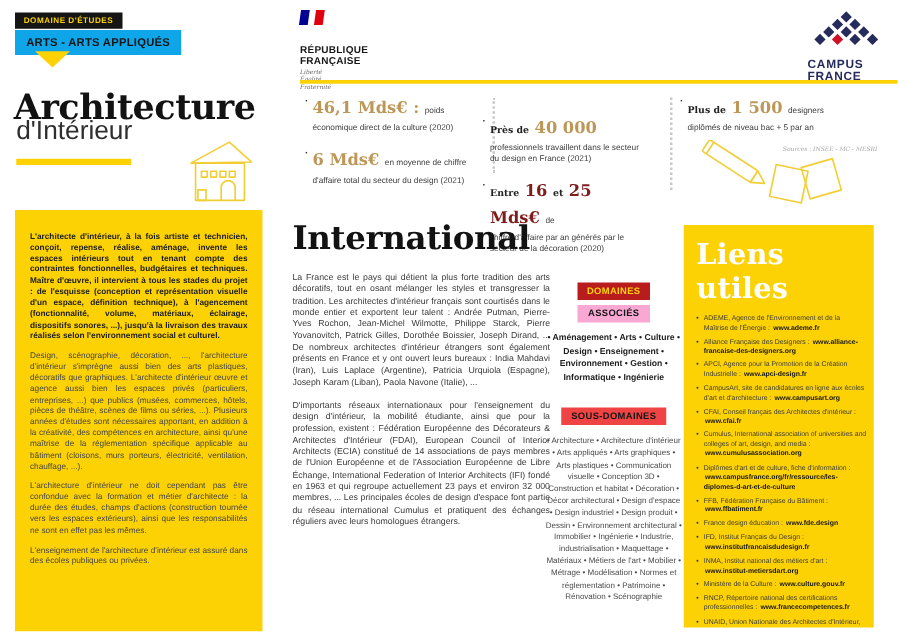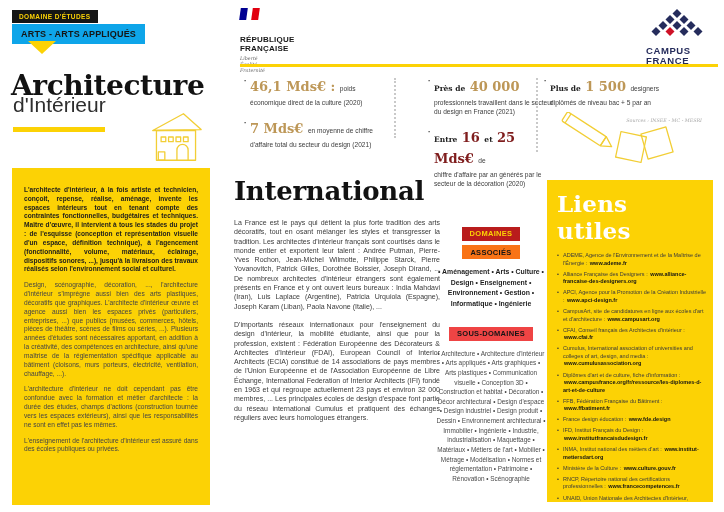--- a/index.html
+++ b/index.html
@@ -26,21 +26,21 @@
   .rf-name{font-size:8px;font-weight:bold;line-height:1.08;letter-spacing:.2px;color:#161616;margin-top:16px;}
   .rf-motto{margin-top:3px;font-family:"DejaVu Serif",serif;font-style:italic;font-size:4.8px;
     line-height:1.25;color:#666;}
   .cf-block{position:absolute;right:6px;top:9px;width:72px;}
   .cf-name{font-size:9.5px;font-weight:bold;letter-spacing:.6px;line-height:1.05;color:#252C5C;margin-top:1px;}
   .top-rule{position:absolute;left:240px;top:64px;width:478px;height:3px;background:#FCD205;}
 
   
   .stat-col{position:absolute;top:76px;}
   .stat-col1{left:244px;width:150px;}
-  .stat-col2{left:428px;width:130px;}
+  .stat-col2{left:386px;width:130px;margin-top:16px;}
   .stat-col3{left:544px;width:172px;}
   .stat{margin-bottom:11px;position:relative;padding-left:6px;line-height:1.3;}
   .stat::before{content:"·";position:absolute;left:0;top:0;font-weight:bold;color:#333;font-size:8px;}
   .gold{font-family:"DejaVu Serif",serif;font-weight:600;font-size:13px;color:#BD9757;}
   .gold-sm{font-family:"DejaVu Serif",serif;font-weight:600;font-size:13px;color:#7f1d1d;}
   .stat-lead{font-family:"DejaVu Serif",serif;font-weight:bold;font-size:7.5px;color:#222;}
   .stat-after{font-size:6.6px;color:#3c3c3c;}
   .stat-body{display:block;font-size:6.6px;color:#3c3c3c;line-height:1.38;margin-top:1px;}
   .dotsep{position:absolute;border-left:2px dotted #c9c9c9;}
   .dotsep1{left:394px;top:78px;height:60px;}
@@ -58,29 +58,29 @@
   
   .intl-col{position:absolute;left:234px;top:176px;width:206px;}
   .intl-title{font-family:"DejaVu Serif",serif;font-weight:bold;font-size:26px;letter-spacing:-.3px;
     color:#121212;margin:0 0 12px 0;}
   .intl-col p{margin:0 0 9px 0;font-size:7px;line-height:1.33;text-align:justify;color:#3a3a3a;}
 
   
   .dom-col{position:absolute;left:436px;top:222px;width:110px;text-align:center;}
   .dom-badge-black{display:inline-block;background:#b91c1c;color:#FCD205;font-weight:bold;
     font-size:7.5px;letter-spacing:.3px;padding:2.5px 8px;}
-  .dom-badge-yellow{display:inline-block;background:#f97316;color:#151515;font-weight:bold;
+  .dom-badge-yellow{display:inline-block;background:#f9a8d4;color:#151515;font-weight:bold;
     font-size:7.5px;letter-spacing:.3px;padding:2.5px 8px;margin-top:1px;text-align:center;}
   .dom-list{margin-top:8px;font-size:6.9px;font-weight:bold;line-height:1.55;color:#1d1d1d;}
   .sousdom-badge{display:inline-block;background:#ef4444;color:#151515;font-weight:bold;
     font-size:7.5px;letter-spacing:.3px;padding:2.5px 8px;margin-top:17px;}
   .sousdom-list{margin-top:8px;font-size:6.4px;line-height:1.5;color:#4a4a4a;}
 
   
-  .right-panel{position:absolute;left:547px;top:180px;width:166px;height:322px;background:#FCD205;
+  .right-panel{position:absolute;left:547px;top:180px;width:152px;height:322px;background:#FCD205;
     box-sizing:border-box;padding:10px 6px 8px 10px;overflow:hidden;}
   .liens-title{font-family:"DejaVu Serif",serif;font-weight:bold;font-size:23px;color:#ffffff;
     margin:0 0 8px 0;letter-spacing:.2px;}
   .link-item{position:relative;padding-left:6px;margin-bottom:3.5px;font-size:5.5px;line-height:1.38;}
   .link-item::before{content:"•";position:absolute;left:0;top:0;color:#333;}
   .link-label{color:#3a3a3a;}
   .link-url{font-weight:bold;color:#141414;margin-left:1px;}
 </style>
 </head>
 <body>
@@ -147,21 +147,21 @@
 
   <div class="top-rule"></div>
 
   <div class="stat-col stat-col1">
     <div class="stat">
       <span class="gold">46,1 Mds€ :</span>
       <span class="stat-after">poids</span>
       <span class="stat-body">économique direct de la culture (2020)</span>
     </div>
     <div class="stat">
-      <span class="gold">7 Mds€</span>
+      <span class="gold">6 Mds€</span>
       <span class="stat-after">en moyenne de chiffre</span>
       <span class="stat-body">d'affaire total du secteur du design (2021)</span>
     </div>
   </div>
 
   <div class="dotsep dotsep1"></div>
 
   <div class="stat-col stat-col2">
     <div class="stat">
       <span class="stat-lead">Près de</span>

